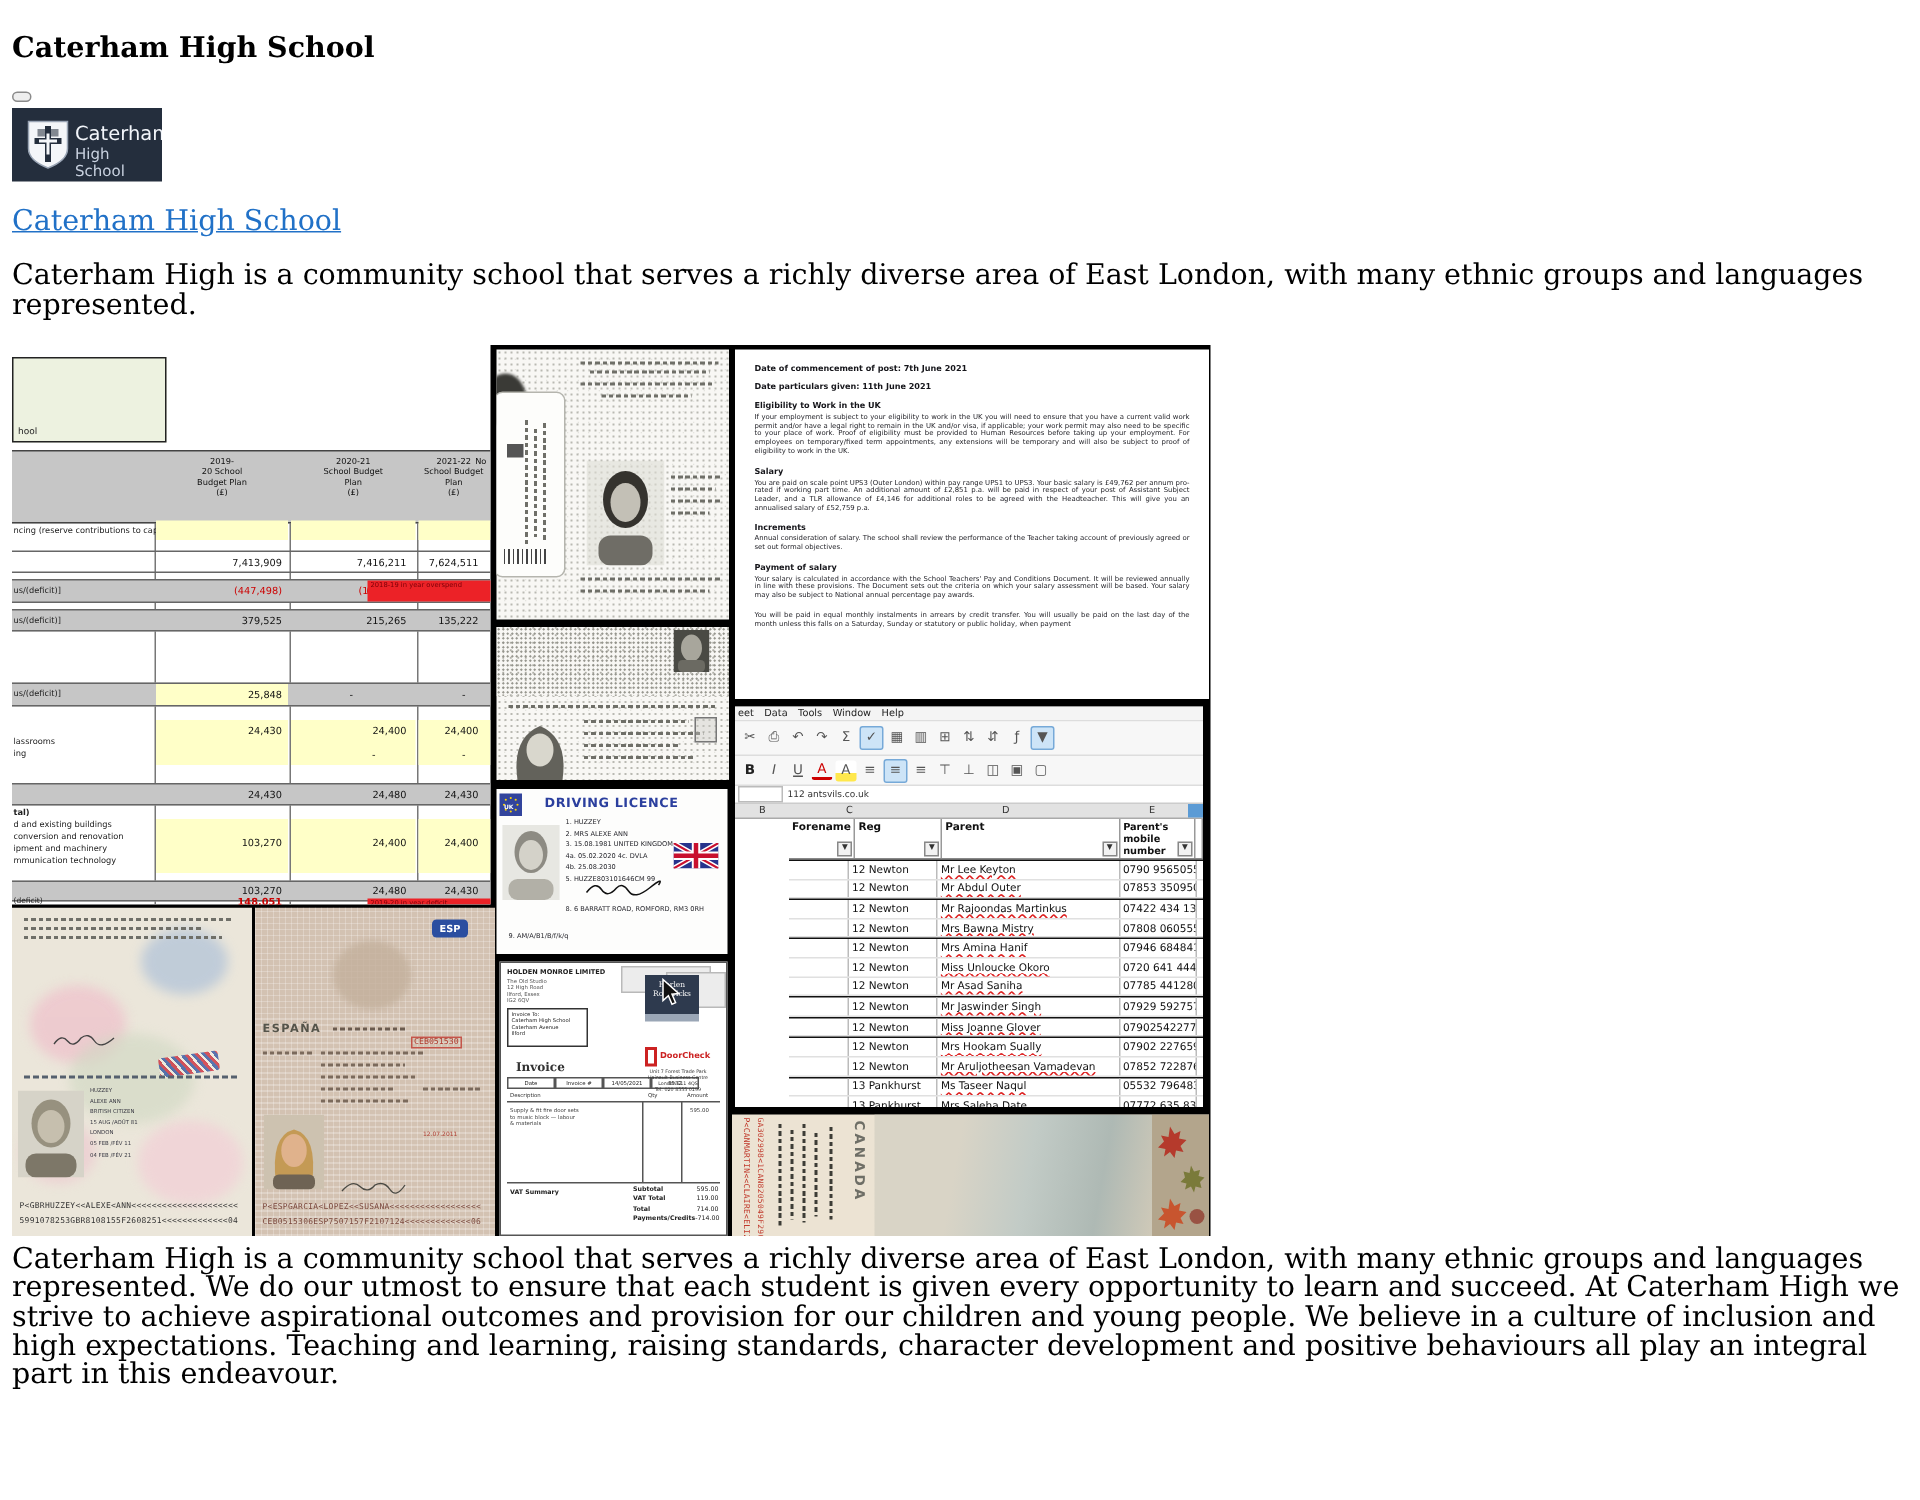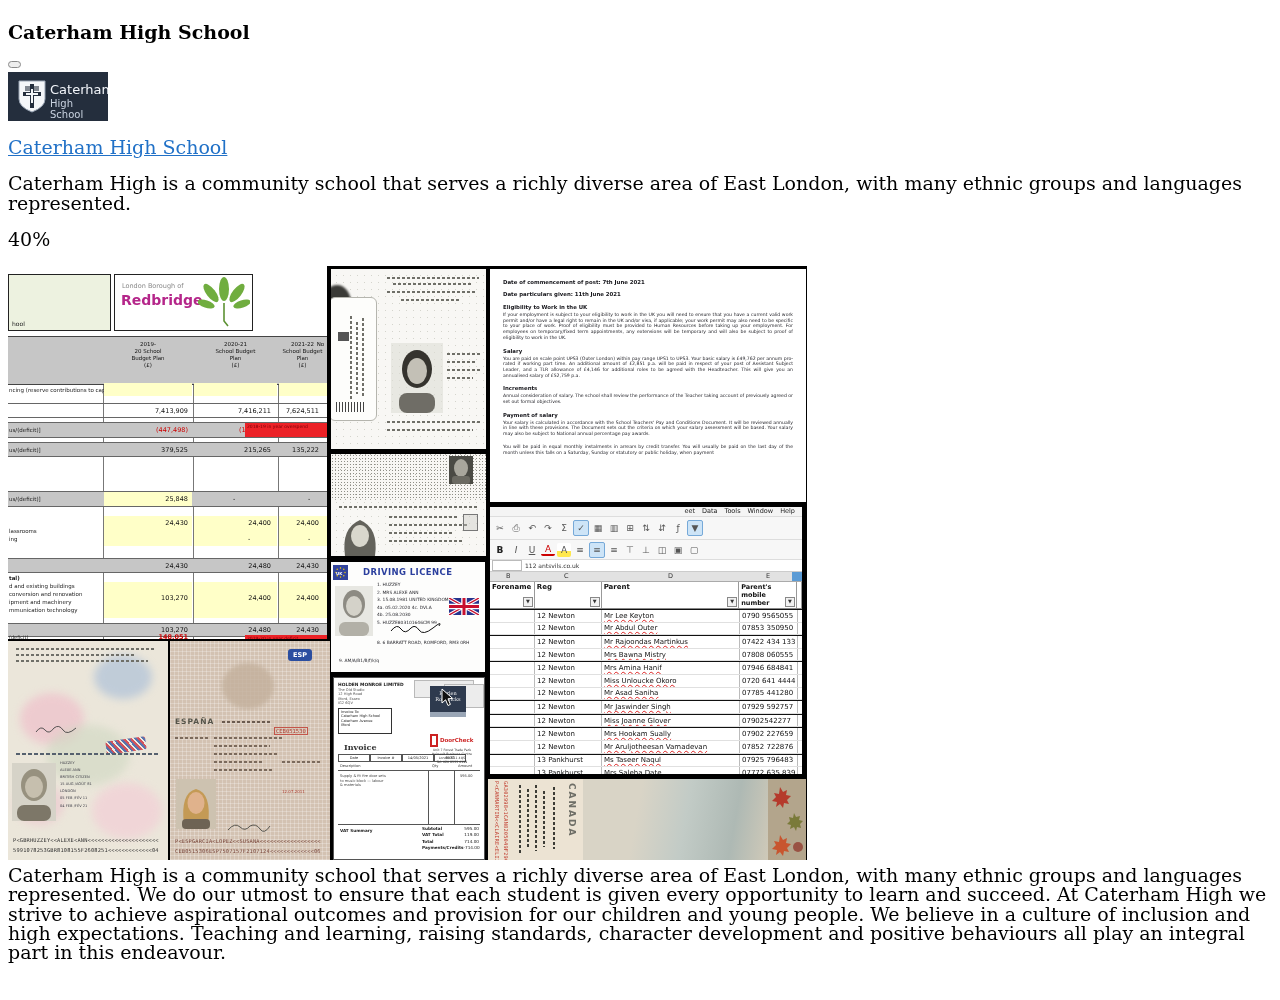--- a/index.html
+++ b/index.html
@@ -60,39 +60,39 @@
   .tileE{left:323px;top:296px;width:154px;height:110px;background:#fdfdfc;font-family:"DejaVu Sans",sans-serif;}
   .dlTitle{position:absolute;left:32px;top:5px;font-size:8.5px;font-weight:bold;color:#2b3f9e;letter-spacing:.4px;}
   .euflag{position:absolute;left:2px;top:3px;width:15px;height:15px;background:#32449c;color:#ffd400;}
   .euflag span{position:absolute;left:3px;top:6px;font-size:4px;font-weight:bold;color:#fff;}
   .dlPhoto{position:absolute;left:4px;top:24px;width:38px;height:50px;background:#e9e9e4;}
   .dlf{position:absolute;font-size:4.4px;color:#26262c;white-space:nowrap;}
   .ujack{position:absolute;right:6px;top:36px;}
   .sig{position:absolute;}
   
   .tileF{left:482px;top:241px;width:312px;height:267px;background:#fff;font-family:"DejaVu Sans",sans-serif;}
-  .menubar{height:9px;background:#f4f4f4;font-size:6.5px;color:#222;padding-left:2px;border-bottom:1px solid #ddd;text-align:right;}
+  .menubar{height:9px;background:#f4f4f4;font-size:6.5px;color:#222;padding-left:2px;border-bottom:1px solid #ddd;}
   .menubar span{margin-right:7px;}
   .tbar{background:#f7f7f7;border-bottom:1px solid #ddd;display:flex;align-items:center;padding:1px 2px;}
   .tb1{height:20px;}
   .tb2{height:17px;}
   .ic{display:inline-flex;align-items:center;justify-content:center;width:14px;height:14px;margin:0 1px;font-size:9px;color:#555;border-radius:2px;}
   .ic.sel{background:#cde4f7;border:1px solid #76a9d8;}
   .ic.red{color:#c00;border-bottom:2px solid #c00;height:11px;}
   .ic.hl{background:linear-gradient(#fff 60%,#ffe84d 60%);}
   .ic.b{font-weight:bold;color:#222;}
   .ic.i{font-style:italic;}
   .ic.u{text-decoration:underline;}
   .fbar{height:11px;border-bottom:1px solid #ccc;display:flex;align-items:center;}
   .nbox{width:26px;height:9px;border:1px solid #bbb;margin:0 3px 0 2px;font-size:6px;padding-left:2px;color:#333;}
   .ftext{font-size:6px;color:#333;filter:blur(.3px);}
   .colrow{height:9px;background:#e2e2e2;position:relative;border-bottom:1px solid #aaa;font-size:6.5px;color:#333;}
   .colrow span{position:absolute;top:0;}
   .bluecell{position:absolute;right:0;top:0;width:10px;height:9px;background:#5b9bd5;}
-  .grid{position:relative;font-size:7px;color:#111;}
+  .grid{position:relative;font-size:7px;color:#111;margin-left:36px;}
   .ghead{display:flex;height:26px;border-bottom:1px solid #888;font-weight:bold;}
   .ghead .hc{border-right:1px solid #999;position:relative;padding:1px 2px;box-sizing:border-box;font-size:7px;line-height:8px;}
   .drop{position:absolute;right:1px;bottom:1px;width:8px;height:8px;border:1px solid #888;background:#f2f2f2;font-size:5px;line-height:7px;text-align:center;color:#333;}
   .grow{display:flex;height:11.6px;align-items:center;border-bottom:1px solid #e0e0e0;}
   .grow.g{border-top:1.6px solid #111;}
   .gc{border-right:1px solid #bbb;box-sizing:border-box;padding:0 2px;white-space:nowrap;overflow:hidden;height:100%;display:flex;align-items:center;}
   .c1{width:45px;} .c2{width:67px;} .c3{width:138px;} .c4{width:58px;} .c5{width:4px;border-right:none;}
   .pname{text-decoration:underline;text-decoration-style:wavy;text-decoration-color:#d22;text-decoration-thickness:0.8px;}
   
   .tileG{left:0;top:375px;width:322px;height:219px;background:#000;}
@@ -157,43 +157,28 @@
     </svg>
     <span class="l1">Caterham</span>
     <span class="l2">High School</span>
   </div>
 
   <p class="line"><a href="#">Caterham High School</a></p>
 
   <p class="line">Caterham High is a community school that serves a richly diverse area of East London, with many ethnic groups and languages represented.</p>
 
 
-  <p class="line">40%</p>
 
 
   <div class="collage">
 
     <div class="tile tileA">
       <div class="abs cornerbox">
           <span>hool</span>
         </div>
-      <div class="abs redbox">
-        <span class="lborough">London Borough of</span>
-        <span class="redbridge">Redbridge</span>
-        <svg class="leaf" width="52" height="50" viewBox="0 0 52 50">
-          <g fill="#70ad3f">
-            <ellipse cx="26" cy="12" rx="5" ry="12"></ellipse>
-            <ellipse cx="13" cy="16" rx="4.5" ry="11" transform="rotate(-38 13 16)"></ellipse>
-            <ellipse cx="39" cy="16" rx="4.5" ry="11" transform="rotate(38 39 16)"></ellipse>
-            <ellipse cx="8" cy="27" rx="3.8" ry="9" transform="rotate(-72 8 27)"></ellipse>
-            <ellipse cx="44" cy="27" rx="3.8" ry="9" transform="rotate(72 44 27)"></ellipse>
-          </g>
-          <path d="M26 26 L26 44 L30 49" stroke="#5d9233" stroke-width="1.6" fill="none"></path>
-        </svg>
-      </div>
       <div class="vline" style="left:95px"></div>
       <div class="vline" style="left:185px"></div>
       <div class="vline" style="left:270px"></div>
 
       <div class="brow bhead">
         <span class="bh" style="left:95px;width:90px">2019-
 20 School
 Budget Plan
 (£)</span>
         <span class="bh" style="left:185px;width:85px">2020-21
@@ -562,21 +547,21 @@
               </div>
             <div class="gc c4">07852 722876</div>
             <div class="gc c5"></div>
           </div>
             <div class="grow g">
             <div class="gc c1"></div>
             <div class="gc c2">13 Pankhurst</div>
             <div class="gc c3">
                 <span class="pname">Ms Taseer Naqul</span>
               </div>
-            <div class="gc c4">07925 796483</div>
+            <div class="gc c4">05532 796483</div>
             <div class="gc c5"></div>
           </div>
             <div class="grow">
             <div class="gc c1"></div>
             <div class="gc c2">13 Pankhurst</div>
             <div class="gc c3">
                 <span class="pname">Mrs Saleha Date</span>
               </div>
             <div class="gc c4">07772 635 839</div>
             <div class="gc c5"></div>

